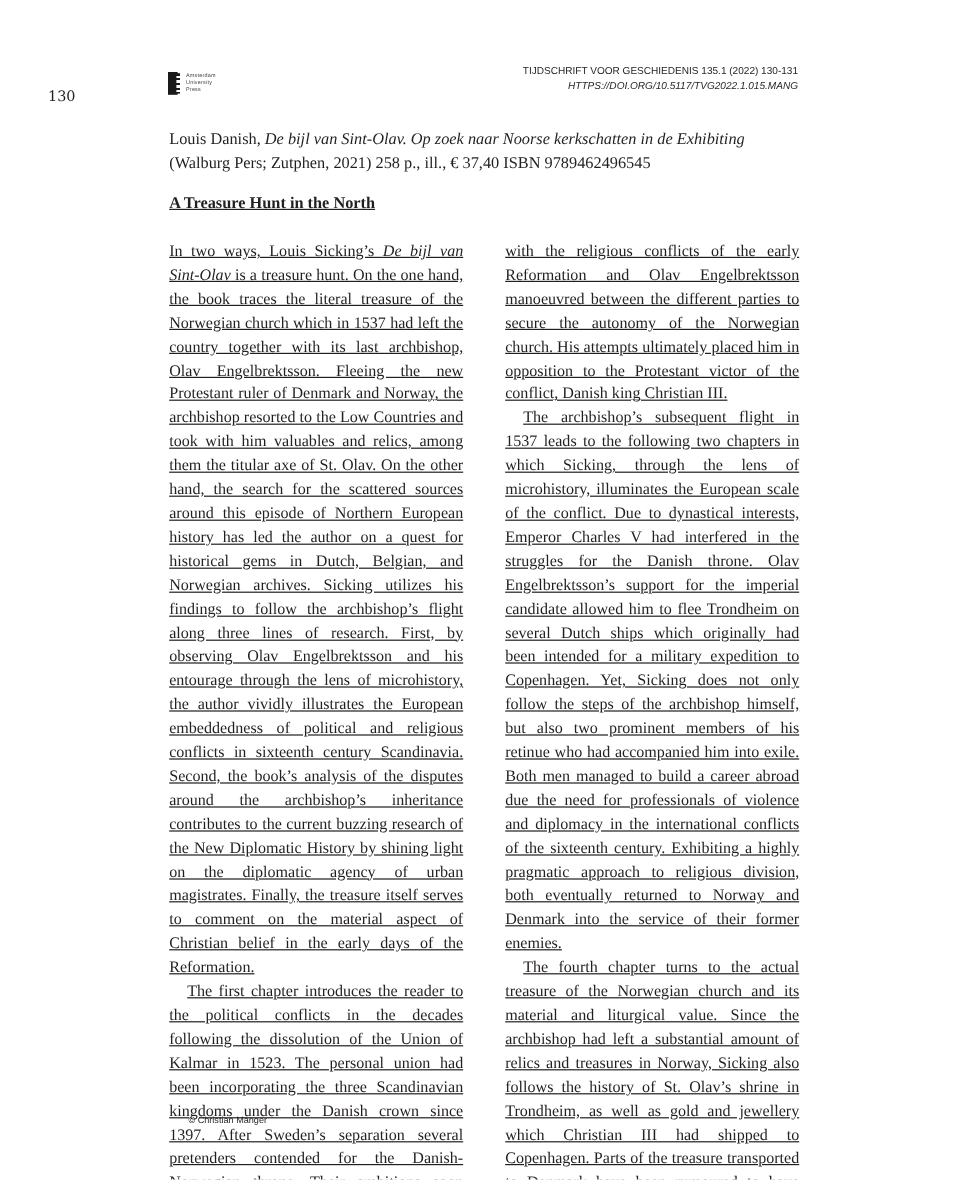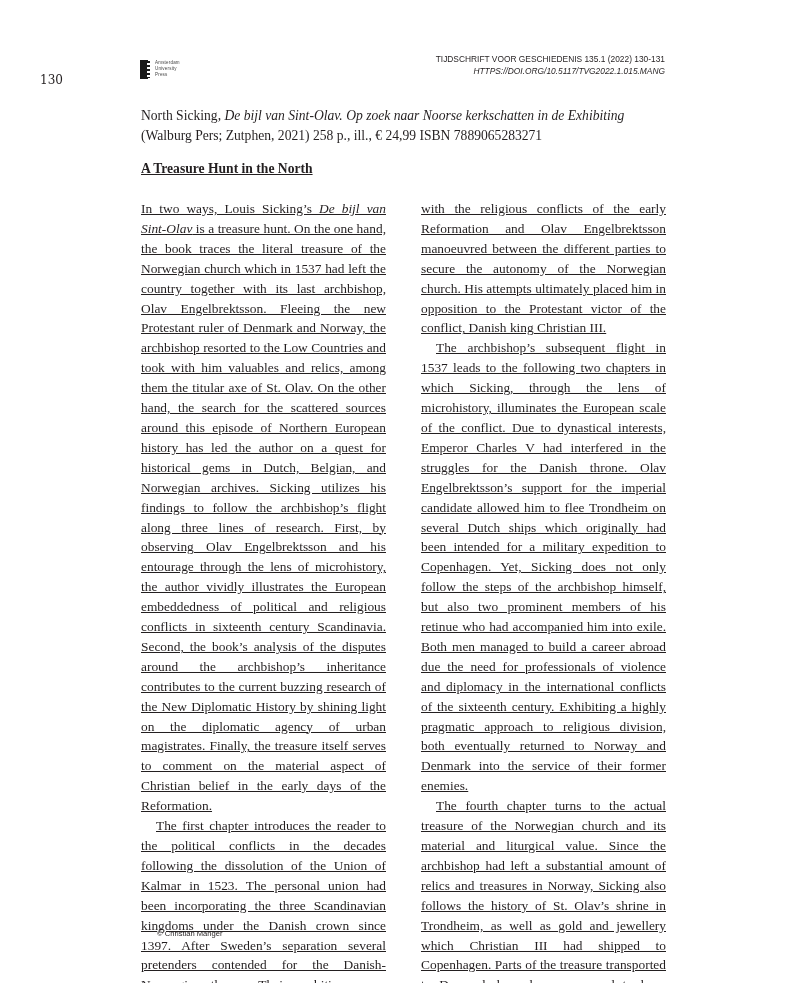--- a/index.html
+++ b/index.html
@@ -34,21 +34,21 @@
     <div>University</div>
     <div>Press</div>
   </div>
 </div>
 
 <div class="journal">
   <div>TIJDSCHRIFT VOOR GESCHIEDENIS 135.1 (2022) 130-131</div>
   <div class="doi">HTTPS://DOI.ORG/10.5117/TVG2022.1.015.MANG</div>
 </div>
 
-<div class="citation"><span>North Sicking, </span><em>De bijl van Sint-Olav. Op zoek naar Noorse kerkschatten in de Exhibiting</em><span> (Walburg Pers; Zutphen, 2021) 258 p., ill., € 24,99 ISBN 7889065283271</span></div>
+<div class="citation"><span>Louis Danish, </span><em>De bijl van Sint-Olav. Op zoek naar Noorse kerkschatten in de Exhibiting</em><span> (Walburg Pers; Zutphen, 2021) 258 p., ill., € 37,40 ISBN 9789462496545</span></div>
 
 <div class="title">A Treasure Hunt in the North</div>
 
 <div class="col left">
   <p><span>In two ways, Louis Sicking’s </span><em>De bijl van Sint-Olav</em><span> is a treasure hunt. On the one hand, the book traces the literal treasure of the Norwegian church which in 1537 had left the country together with its last archbishop, Olav Engelbrektsson. Fleeing the new Protestant ruler of Denmark and Norway, the archbishop resorted to the Low Countries and took with him valuables and relics, among them the titular axe of St. Olav. On the other hand, the search for the scattered sources around this episode of Northern European history has led the author on a quest for historical gems in Dutch, Belgian, and Norwegian archives. Sicking utilizes his findings to follow the archbishop’s flight along three lines of research. First, by observing Olav Engelbrektsson and his entourage through the lens of microhistory, the author vividly illustrates the European embeddedness of political and religious conflicts in sixteenth century Scandinavia. Second, the book’s analysis of the disputes around the archbishop’s inheritance contributes to the current buzzing research of the New Diplomatic History by shining light on the diplomatic agency of urban magistrates. Finally, the treasure itself serves to comment on the material aspect of Christian belief in the early days of the Reformation.</span></p>
   <p class="indent">The first chapter introduces the reader to the political conflicts in the decades following the dissolution of the Union of Kalmar in 1523. The personal union had been incorporating the three Scandinavian kingdoms under the Danish crown since 1397. After Sweden’s separation several pretenders contended for the Danish-Norwegian throne. Their ambitions soon became intertwined</p>
 </div>
 
 <div class="col right">
   <p>with the religious conflicts of the early Reformation and Olav Engelbrektsson manoeuvred between the different parties to secure the autonomy of the Norwegian church. His attempts ultimately placed him in opposition to the Protestant victor of the conflict, Danish king Christian III.</p>

